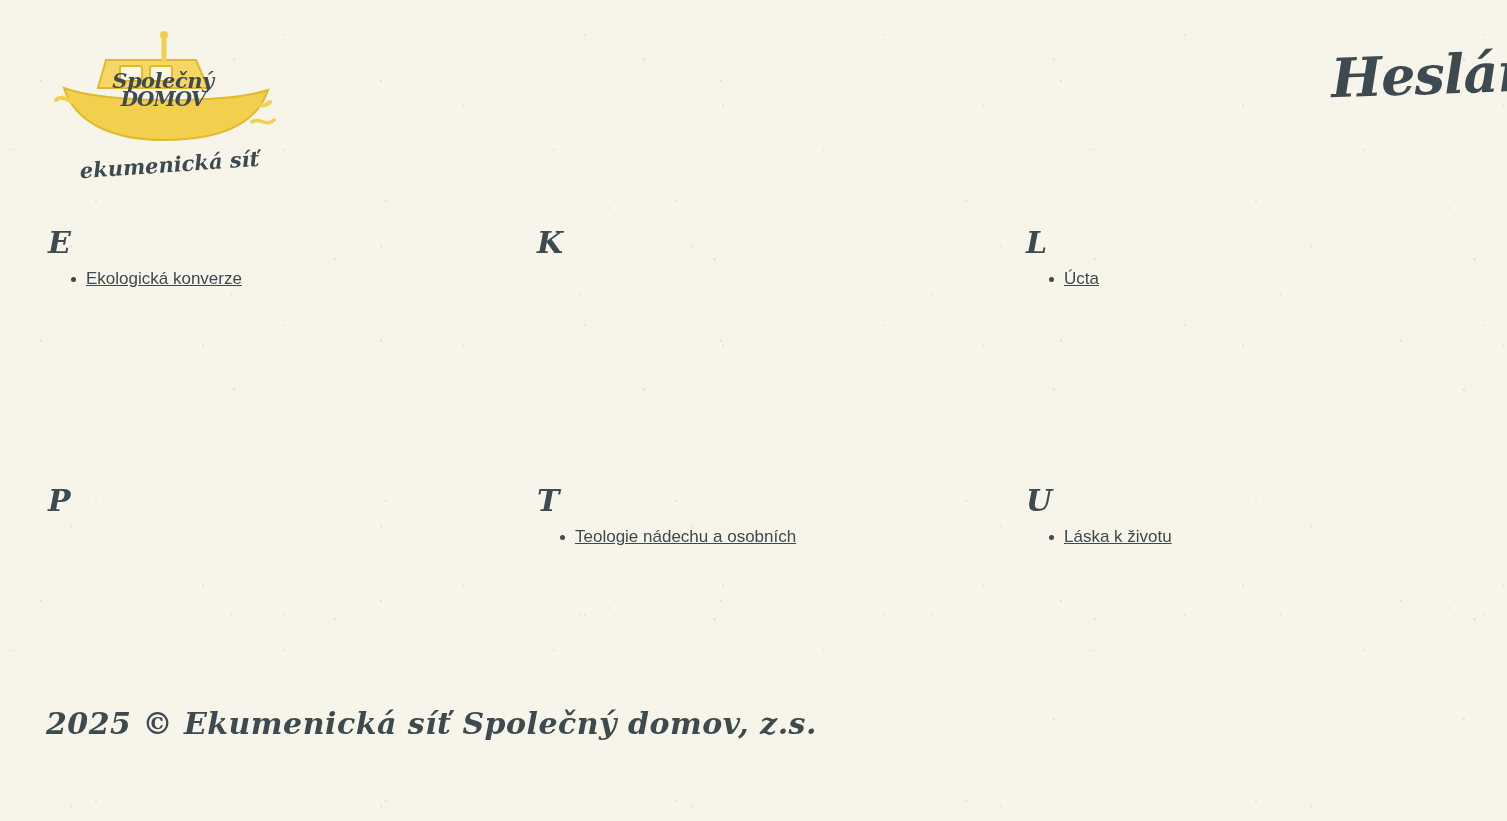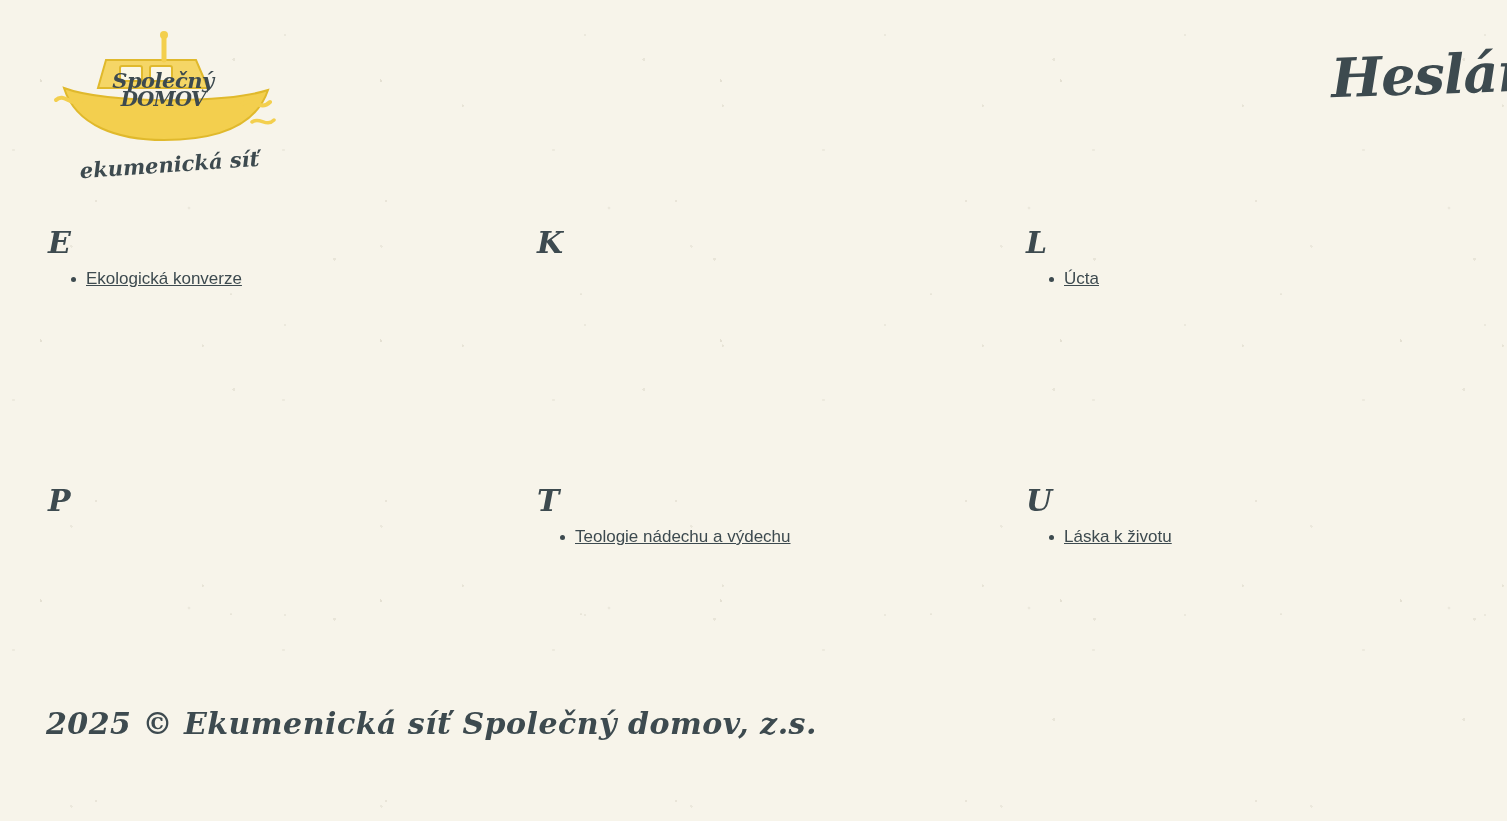--- a/index.html
+++ b/index.html
@@ -272,21 +272,21 @@
     </div>
 
     <div class="group row2">
       <div class="group-letter">P</div>
     </div>
 
     <div class="group row2">
       <div class="group-letter">T</div>
       <ul class="group-list">
         <li>
-          <a href="#">Teologie nádechu a výdechu</a>
+          <a href="#">Teologie nádechu a osobních</a>
         </li>
       </ul>
     </div>
 
     <div class="group row2">
       <div class="group-letter">U</div>
       <ul class="group-list">
         <li>
           <a href="#">Láska k životu</a>
         </li>

